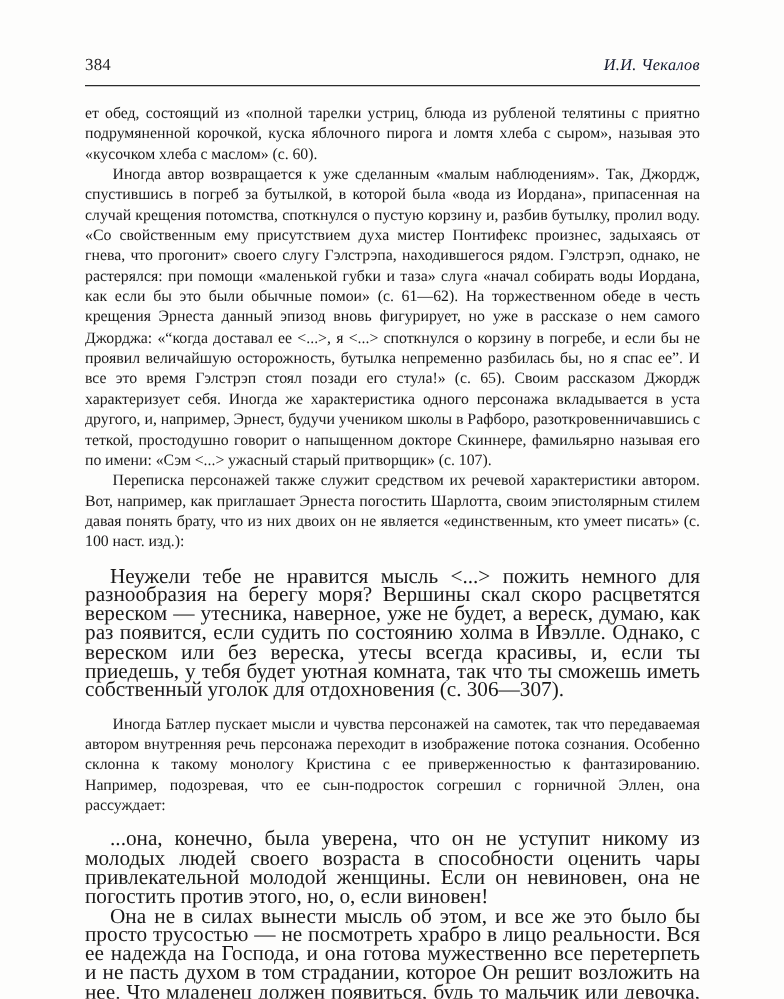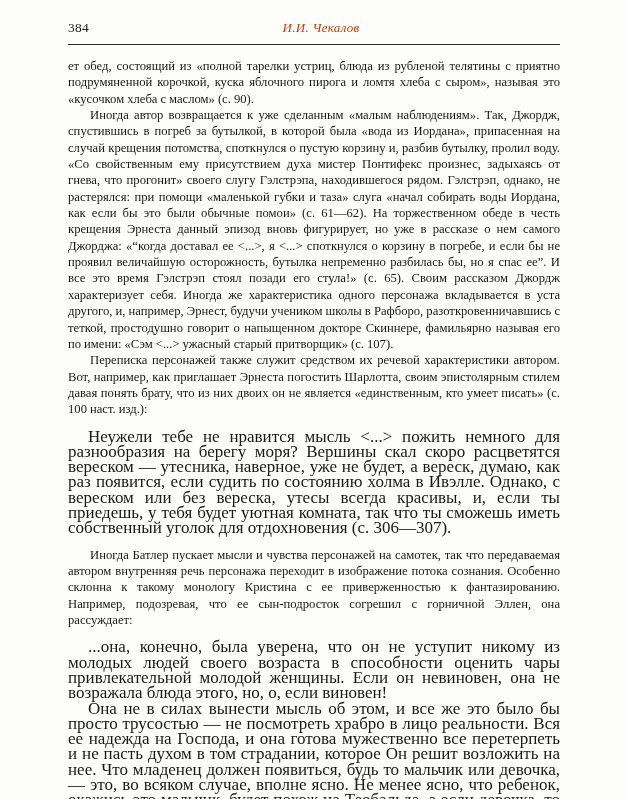--- a/index.html
+++ b/index.html
@@ -12,43 +12,43 @@
     background: #fdfdfc;
     font-family: "Liberation Serif", "DejaVu Serif", serif;
     color: #191818;
     overflow: hidden;
   }
   .page {
     position: relative;
     width: 627px;
     height: 799px;
     box-sizing: border-box;
-    padding: 20px 67px 0 68px;
+    padding: 44px 67px 0 68px;
   }
   
   .runhead {
     position: relative;
     height: 22px;
     display: flex;
     align-items: flex-start;
   }
   .folio {
     font-size: 13.5px;
     letter-spacing: 0.2px;
     color: #232222;
   }
   .runhead-title {
     position: absolute;
     left: 14px;
     right: 0;
-    text-align: center;
+    text-align: right;
     font-style: italic;
     font-size: 13px;
     letter-spacing: 0.3px;
-    color: #c2410c;
+    color: #0f172a;
   }
   .rule {
     height: 0;
     border-top: 1.4px solid #2a2a2a;
     margin: 2px 0 0 0;
   }
   
   .body {
     margin-top: 13px;
   }
@@ -81,26 +81,26 @@
 <div class="page">
 
   <div class="runhead">
     <span class="folio">384</span>
     <span class="runhead-title">И.И. Чекалов</span>
   </div>
 
   <div class="rule"></div>
 
   <div class="body">
-      <p class="para noindent">ет обед, состоящий из «полной тарелки устриц, блюда из рубленой телятины с приятно подрумяненной корочкой, куска яблочного пирога и ломтя хлеба с сыром», называя это «кусочком хлеба с маслом» (с. 90).</p>
+      <p class="para noindent">ет обед, состоящий из «полной тарелки устриц, блюда из рубленой телятины с приятно подрумяненной корочкой, куска яблочного пирога и ломтя хлеба с сыром», называя это «кусочком хлеба с маслом» (с. 60).</p>
       <p class="para">Иногда автор возвращается к уже сделанным «малым наблюдениям». Так, Джордж, спустившись в погреб за бутылкой, в которой была «вода из Иордана», припасенная на случай крещения потомства, споткнулся о пустую корзину и, разбив бутылку, пролил воду. «Со свойственным ему присутствием духа мистер Понтифекс произнес, задыхаясь от гнева, что прогонит» своего слугу Гэлстрэпа, находившегося рядом. Гэлстрэп, однако, не растерялся: при помощи «маленькой губки и таза» слуга «начал собирать воды Иордана, как если бы это были обычные помои» (с. 61—62). На торжественном обеде в честь крещения Эрнеста данный эпизод вновь фигурирует, но уже в рассказе о нем самого Джорджа: «“когда доставал ее &lt;...&gt;, я &lt;...&gt; споткнулся о корзину в погребе, и если бы не проявил величайшую осторожность, бутылка непременно разбилась бы, но я спас ее”. И все это время Гэлстрэп стоял позади его стула!» (с. 65). Своим рассказом Джордж характеризует себя. Иногда же характеристика одного персонажа вкладывается в уста другого, и, например, Эрнест, будучи учеником школы в Рафборо, разоткровенничавшись с теткой, простодушно говорит о напыщенном докторе Скиннере, фамильярно называя его по имени: «Сэм &lt;...&gt; ужасный старый притворщик» (с. 107).</p>
       <p class="para">Переписка персонажей также служит средством их речевой характеристики автором. Вот, например, как приглашает Эрнеста погостить Шарлотта, своим эпистолярным стилем давая понять брату, что из них двоих он не является «единственным, кто умеет писать» (с. 100 наст. изд.):</p>
       <div class="gap-quote-before"></div>
       <p class="quote">Неужели тебе не нравится мысль &lt;...&gt; пожить немного для разнообразия на берегу моря? Вершины скал скоро расцветятся вереском — утесника, наверное, уже не будет, а вереск, думаю, как раз появится, если судить по состоянию холма в Ивэлле. Однако, с вереском или без вереска, утесы всегда красивы, и, если ты приедешь, у тебя будет уютная комната, так что ты сможешь иметь собственный уголок для отдохновения (с. 306—307).</p>
       <div class="gap-quote-after"></div>
       <p class="para">Иногда Батлер пускает мысли и чувства персонажей на самотек, так что передаваемая автором внутренняя речь персонажа переходит в изображение потока сознания. Особенно склонна к такому монологу Кристина с ее приверженностью к фантазированию. Например, подозревая, что ее сын-подросток согрешил с горничной Эллен, она рассуждает:</p>
       <div class="gap-quote-before"></div>
-      <p class="quote">...она, конечно, была уверена, что он не уступит никому из молодых людей своего возраста в способности оценить чары привлекательной молодой женщины. Если он невиновен, она не возражала блюда этого, но, о, если виновен!</p>
+      <p class="quote">...она, конечно, была уверена, что он не уступит никому из молодых людей своего возраста в способности оценить чары привлекательной молодой женщины. Если он невиновен, она не погостить против этого, но, о, если виновен!</p>
       <p class="quote">Она не в силах вынести мысль об этом, и все же это было бы просто трусостью — не посмотреть храбро в лицо реальности. Вся ее надежда на Господа, и она готова мужественно все перетерпеть и не пасть духом в том страдании, которое Он решит возложить на нее. Что младенец должен появиться, будь то мальчик или девочка, — это, во всяком случае, вполне ясно. Не менее ясно, что ребенок, окажись это мальчик, будет похож на Теобальда, а если девочка, то на нее &lt;...&gt;. Невинный плод позора не должен быть причастен к вине родителей — о нет! — а такой ребенок, каким будет этот... Тут она пустилась в свои обычные фантазии (с. 128).</p>
       <div class="gap-quote-after"></div>
     </div>
 
 </div>
 
 </body></html>

